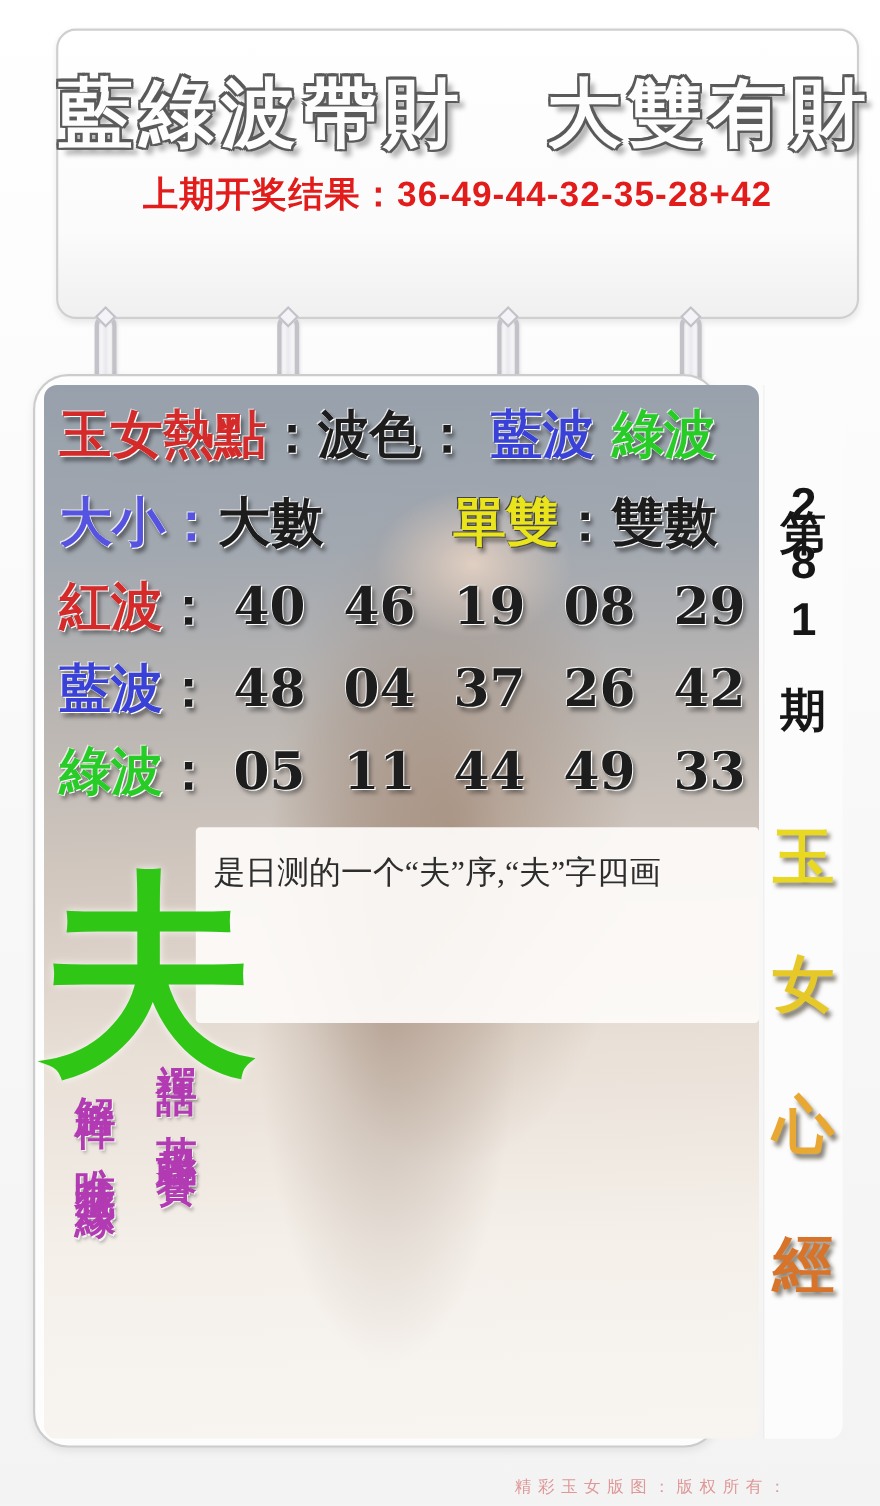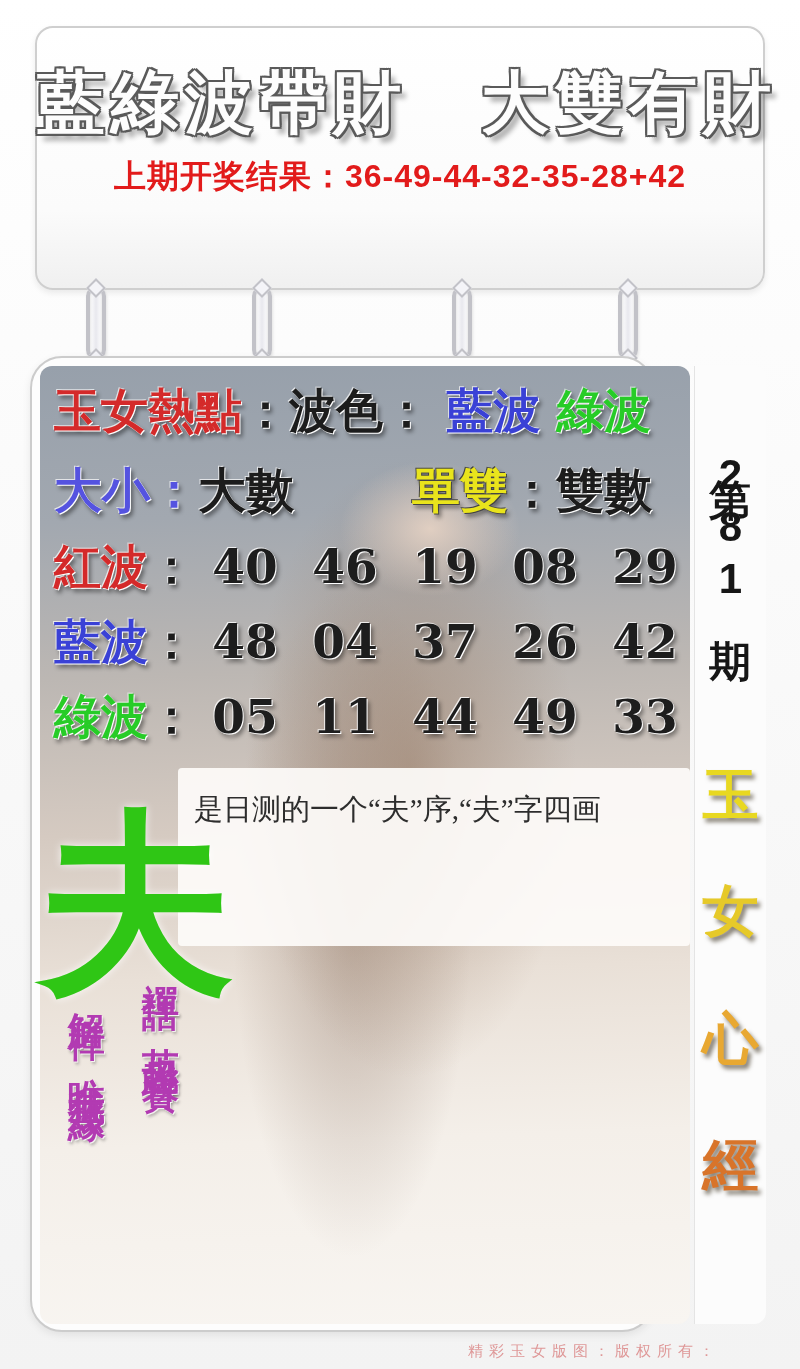--- a/index.html
+++ b/index.html
@@ -1,20 +1,20 @@
 <!DOCTYPE html>
 <html><head>
 <meta charset="utf-8">
 <style>
   * { margin:0; padding:0; box-sizing:border-box; }
   html,body { width:800px; background:#fbfbfb; font-family:"Liberation Serif","DejaVu Serif",serif; }
   .page { position:relative; width:800px; height:1369px; background:linear-gradient(#ffffff,#f3f3f3); overflow:hidden; }
 
   
-  .header-card { position:absolute; left:35px; top:26px; width:730px; height:264px;
+  .header-card { position:absolute; left:51px; top:26px; width:730px; height:264px;
     background:linear-gradient(180deg,#ffffff 0%,#fbfbfb 70%,#f0f0f0 100%);
     border:2px solid #cfcfcf; border-radius:18px; box-shadow:0 3px 6px rgba(0,0,0,0.08);
     text-align:center; }
   .outline-text { color:#fdfdfd; font-weight:900; font-family:"DejaVu Serif","Liberation Serif",serif;
     text-shadow:-2px 0 #5a5a5a, 2px 0 #5a5a5a, 0 -2px #5a5a5a, 0 2px #5a5a5a,
       -2px -2px #5a5a5a, 2px -2px #5a5a5a, -2px 2px #5a5a5a, 2px 2px #5a5a5a,
       6px 7px 5px rgba(0,0,0,0.30); }
   .header-title { margin-top:30px; font-size:68px; letter-spacing:6px; white-space:nowrap; }
   .header-result { margin-top:6px; font-size:32px; font-weight:bold; color:#e21b1b;
     font-family:"Liberation Sans","DejaVu Sans",sans-serif; letter-spacing:1px; }
@@ -22,21 +22,21 @@
 
   
   .ring { position:absolute; top:286px; width:20px; height:74px; border:4px solid #c2c2c8;
     border-radius:10px; background:linear-gradient(90deg,#ffffff,#e8e8ee 50%,#ffffff);
     box-shadow:inset 0 0 3px rgba(0,0,0,0.18), 1px 2px 3px rgba(0,0,0,0.10); }
   .ring:before, .ring:after { content:""; position:absolute; left:50%; width:10px; height:10px;
     border:2px solid #c2c2c8; background:#f4f4f8; transform:translateX(-50%) rotate(45deg); }
   .ring:before { top:-9px; } .ring:after { bottom:-9px; }
 
   
-  .main-card { position:absolute; left:30px; top:356px; width:624px; height:976px;
+  .main-card { position:absolute; left:30px; top:340px; width:624px; height:976px;
     background:#fdfdfd; border:2px solid #cccccc; border-radius:32px;
     box-shadow:0 3px 8px rgba(0,0,0,0.08); }
 
   
   .photo { position:absolute; left:8px; top:8px; width:650px; height:958px; border-radius:12px; overflow:visible;
     background:
       radial-gradient(ellipse 120px 90px at 60% 17%, rgba(235,214,198,0.85), rgba(235,214,198,0) 75%),
       radial-gradient(ellipse 230px 430px at 57% 42%, rgba(151,122,100,0.55), rgba(151,122,100,0) 72%),
       radial-gradient(ellipse 170px 480px at 48% 58%, rgba(130,104,88,0.40), rgba(130,104,88,0) 70%),
       linear-gradient(178deg,#97a0ab 0%,#a2a8b0 16%,#bcb7b3 32%,#d5cac1 48%,#e9e0d7 63%,#f4efe9 80%,#f8f5f1 100%); }

